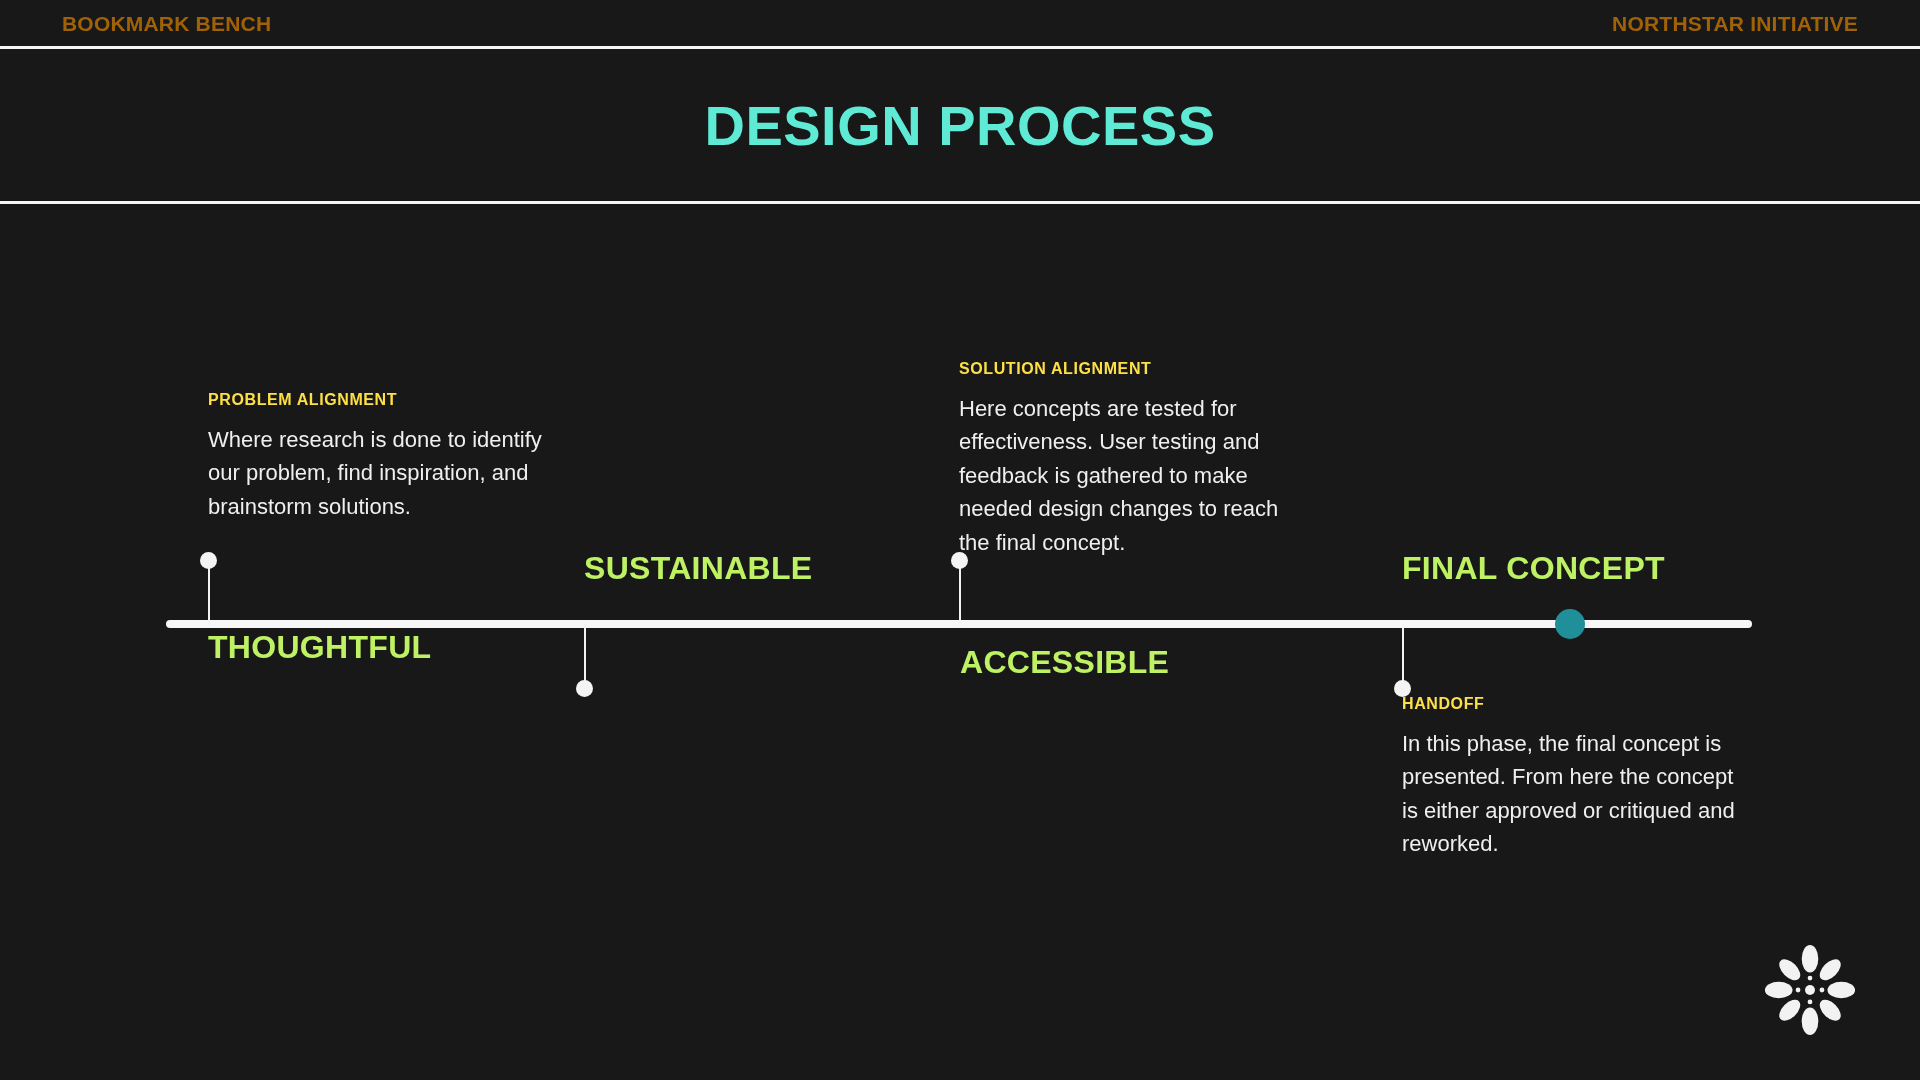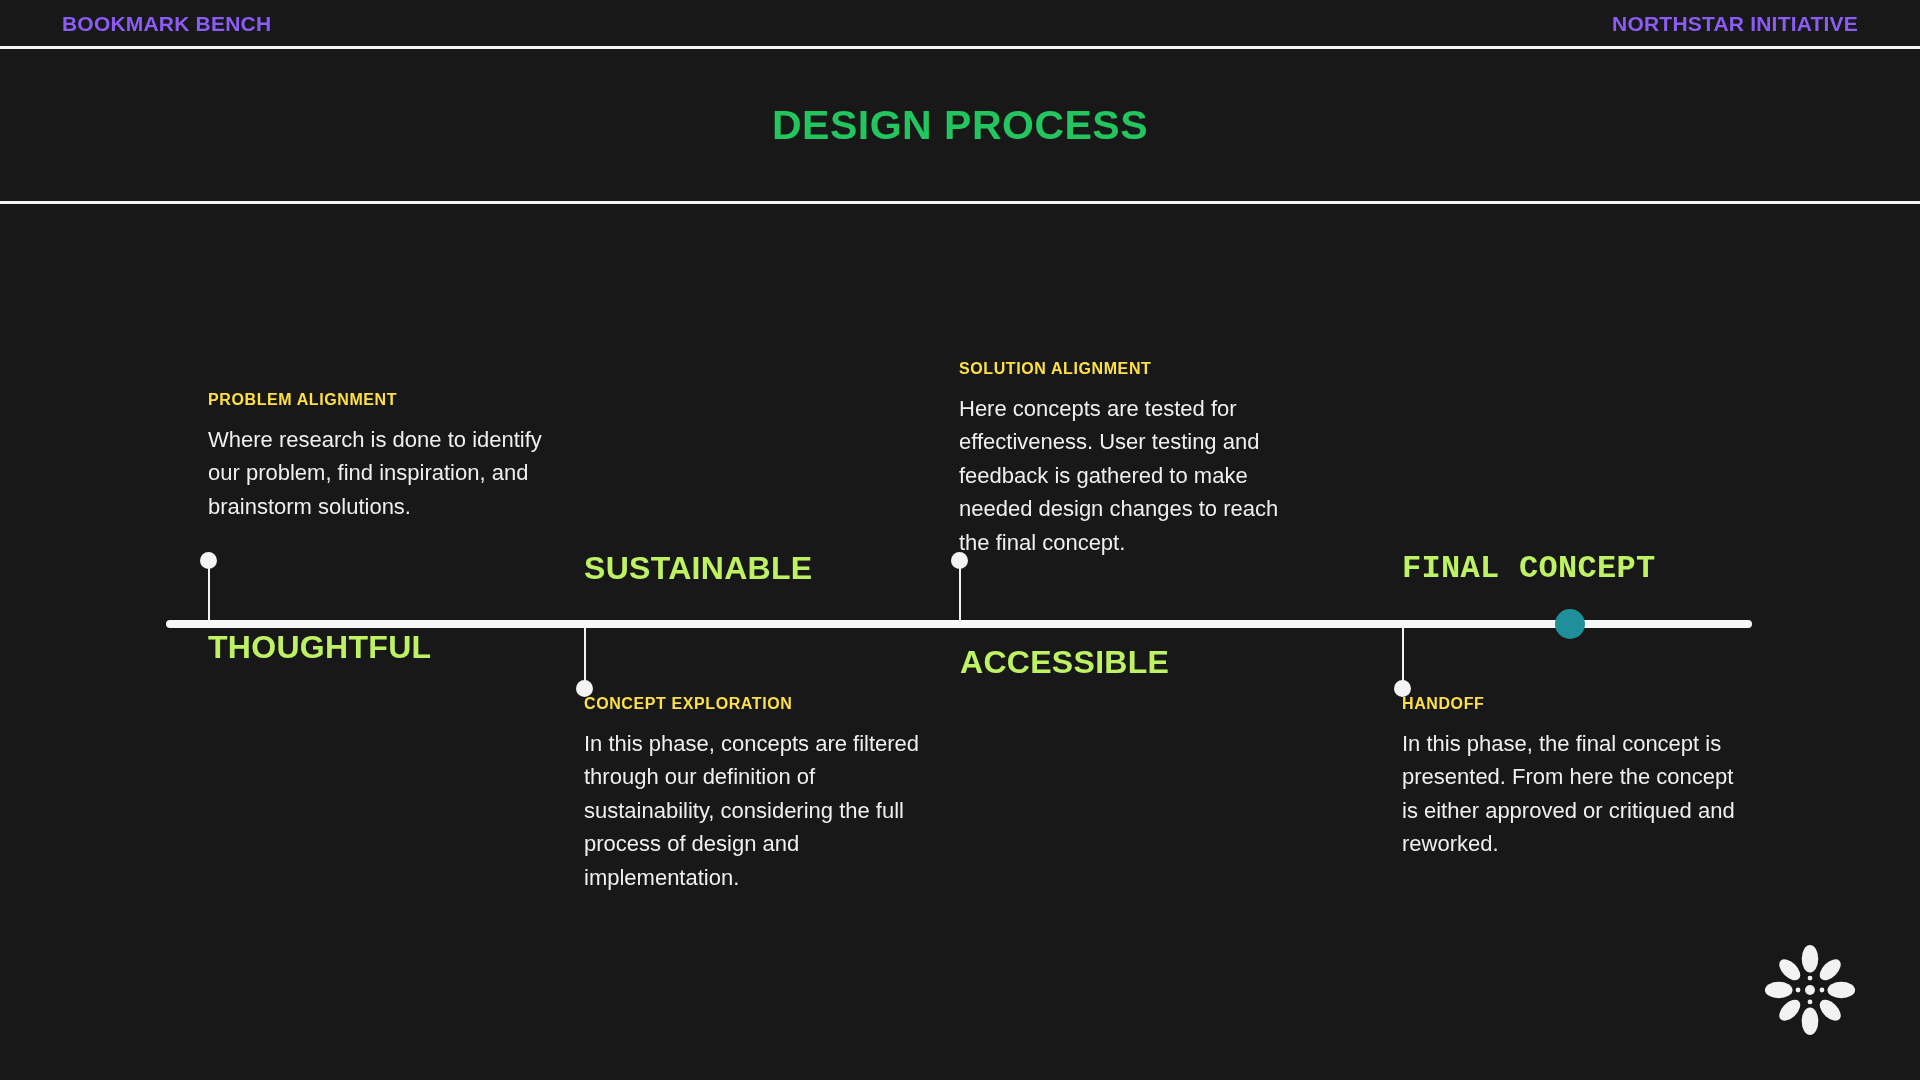--- a/index.html
+++ b/index.html
@@ -26,21 +26,21 @@
     height: 48px;
     display: flex;
     align-items: center;
     justify-content: space-between;
     padding: 0 62px;
   }
   .topbar-label {
     font-size: 21px;
     font-weight: 700;
     letter-spacing: 0.2px;
-    color: #8b5cf6;
+    color: #a16207;
     white-space: nowrap;
   }
 
   .rule {
     position: absolute;
     left: 0;
     width: 1920px;
     height: 3px;
     background: #f6f6f6;
   }
@@ -50,24 +50,24 @@
   .title-band {
     position: absolute;
     left: 0; top: 49px;
     width: 1920px;
     height: 152px;
     display: flex;
     align-items: center;
     justify-content: center;
   }
   .page-title {
-    font-size: 41px;
+    font-size: 56px;
     font-weight: 700;
     letter-spacing: 0.5px;
-    color: #22c55e;
+    color: #5eead4;
     white-space: nowrap;
   }
 
   
   .timeline-stage {
     position: absolute;
     left: 0; top: 201px;
     width: 1920px;
     height: 879px;
   }
@@ -180,31 +180,27 @@
 
   <div class="stem" style="left:1402px; top:423px; height:64px;"></div>
   <div class="node-dot" style="left:1394px; top:479px;"></div>
 
   <div class="pillar" style="left:208px; top:428px;">THOUGHTFUL</div>
 
   <div class="pillar" style="left:584px; top:349px;">SUSTAINABLE</div>
 
   <div class="pillar" style="left:960px; top:443px;">ACCESSIBLE</div>
 
-  <div class="pillar" style="left:1402px; top:349px;font-family:Liberation Mono, monospace;">FINAL CONCEPT</div>
+  <div class="pillar" style="left:1402px; top:349px;">FINAL CONCEPT</div>
 
   <div class="phase" style="left:208px; top:190px; width:352px;">
     <div class="phase-title">PROBLEM ALIGNMENT</div>
     <div class="phase-body">Where research is done to identify our problem, find inspiration, and brainstorm solutions.</div>
   </div>
 
-  <div class="phase" style="left:584px; top:494px; width:340px;">
-    <div class="phase-title">CONCEPT EXPLORATION</div>
-    <div class="phase-body">In this phase, concepts are filtered through our definition of sustainability, considering the full process of design and implementation.</div>
-  </div>
 
   <div class="phase" style="left:959px; top:159px; width:340px;">
     <div class="phase-title">SOLUTION ALIGNMENT</div>
     <div class="phase-body">Here concepts are tested for effectiveness. User testing and feedback is gathered to make needed design changes to reach the final concept.</div>
   </div>
 
   <div class="phase" style="left:1402px; top:494px; width:340px;">
     <div class="phase-title">HANDOFF</div>
     <div class="phase-body">In this phase, the final concept is presented. From here the concept is either approved or critiqued and reworked.</div>
   </div>

